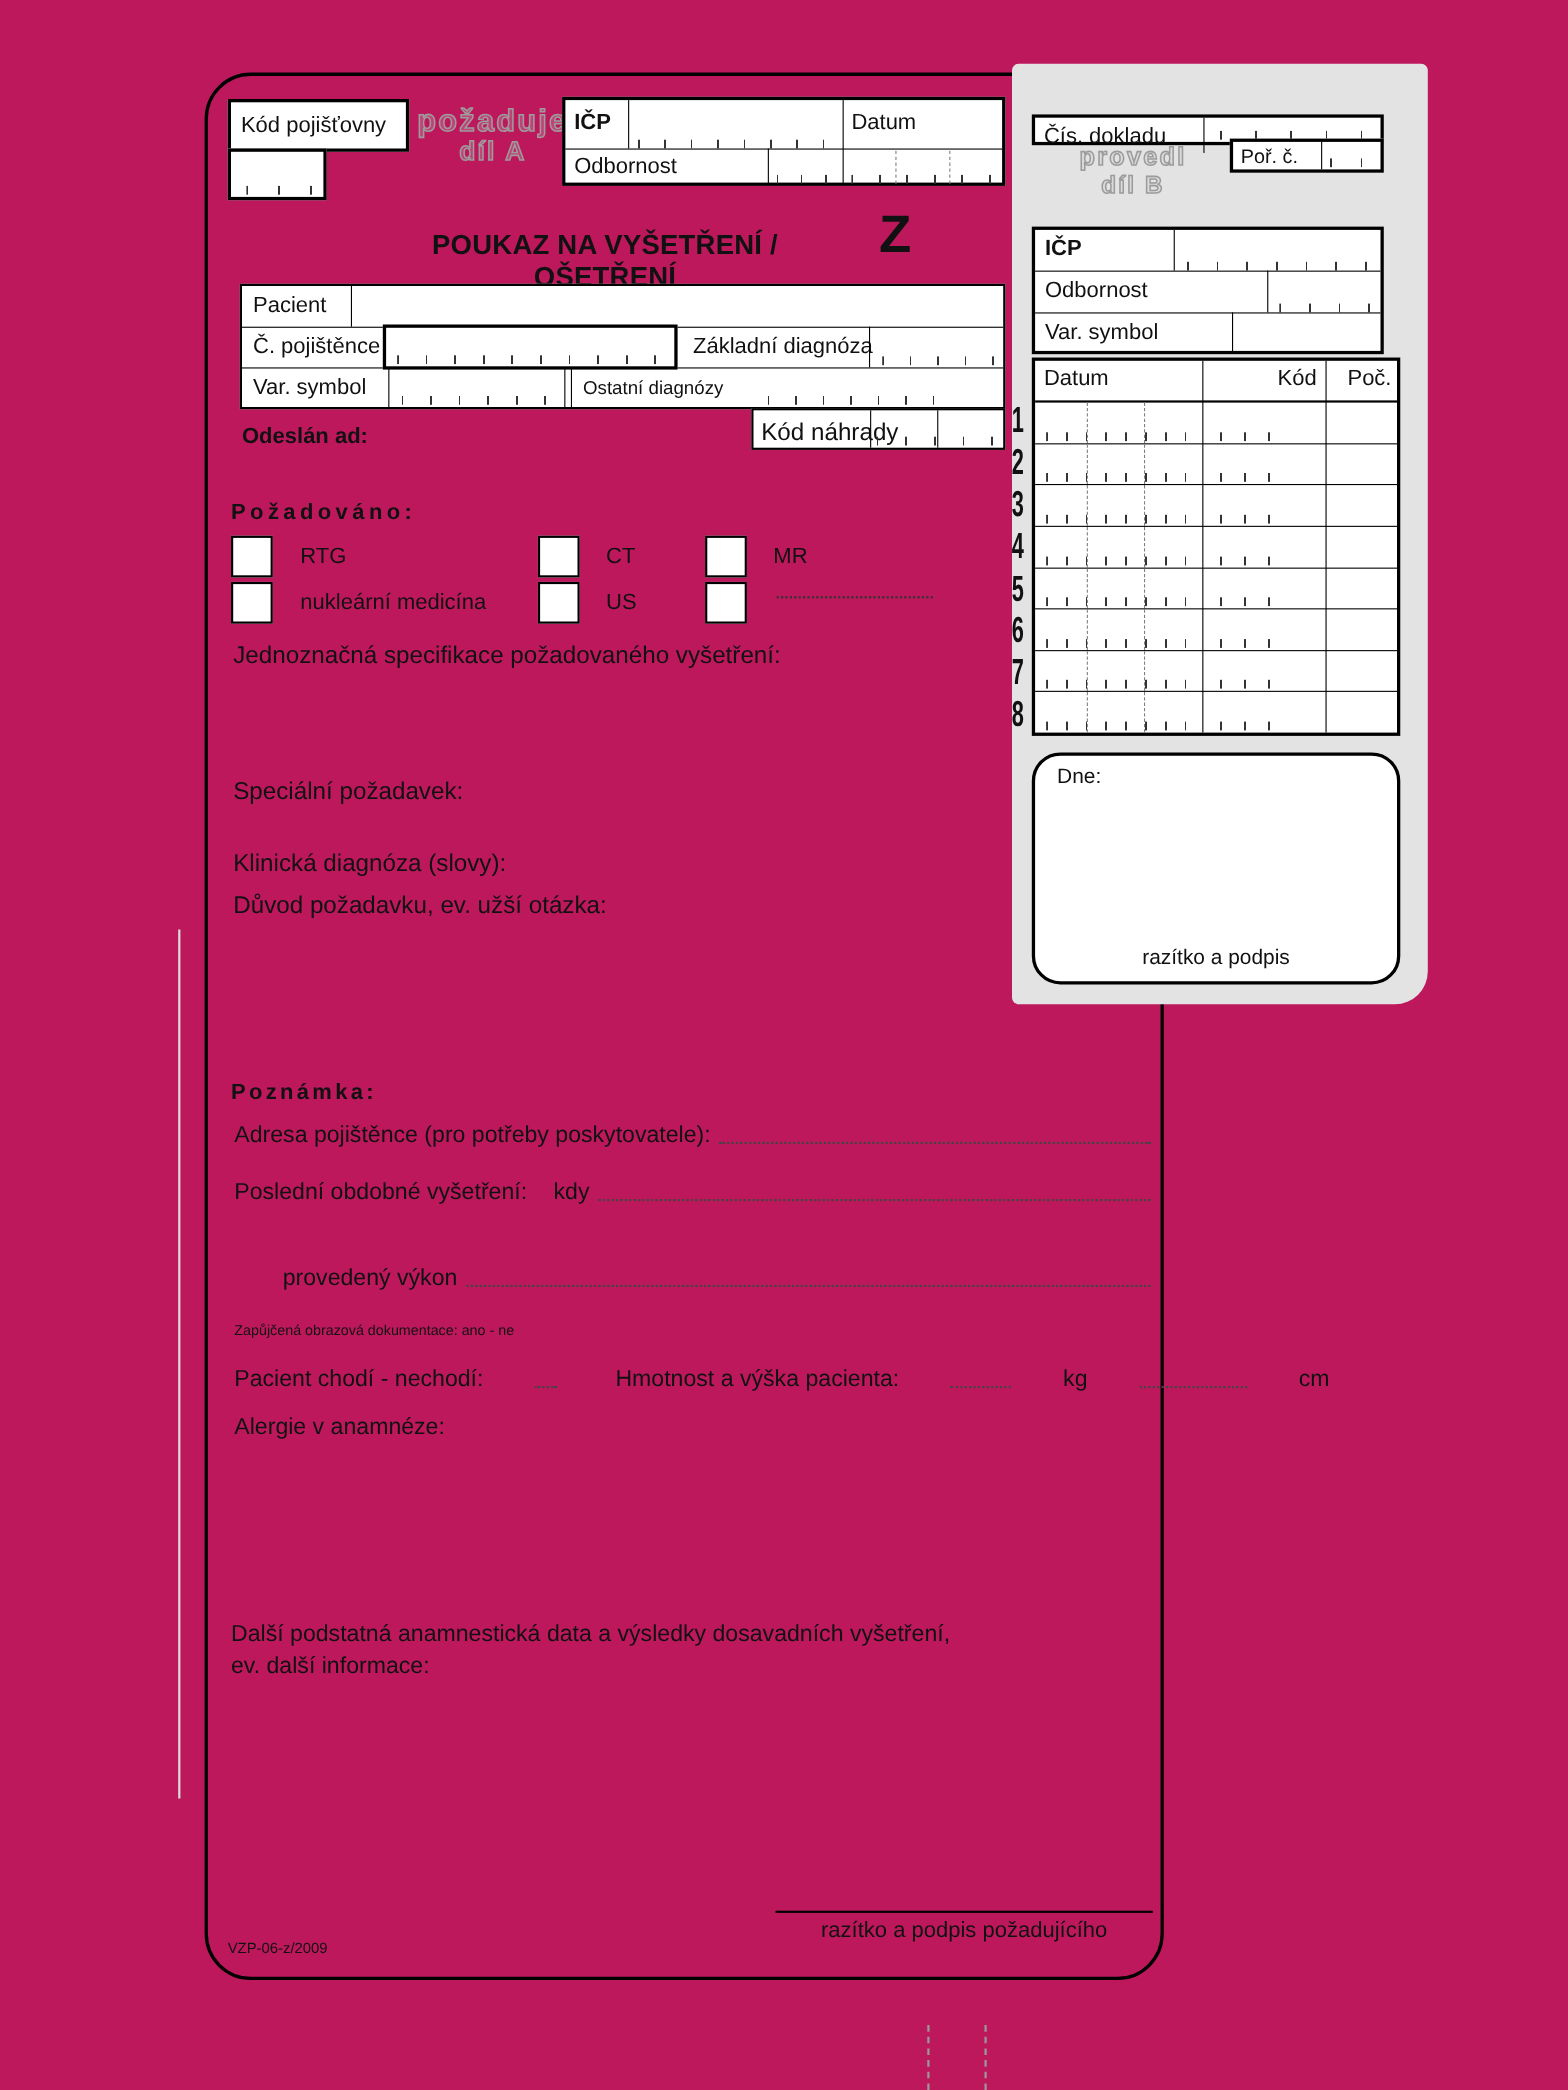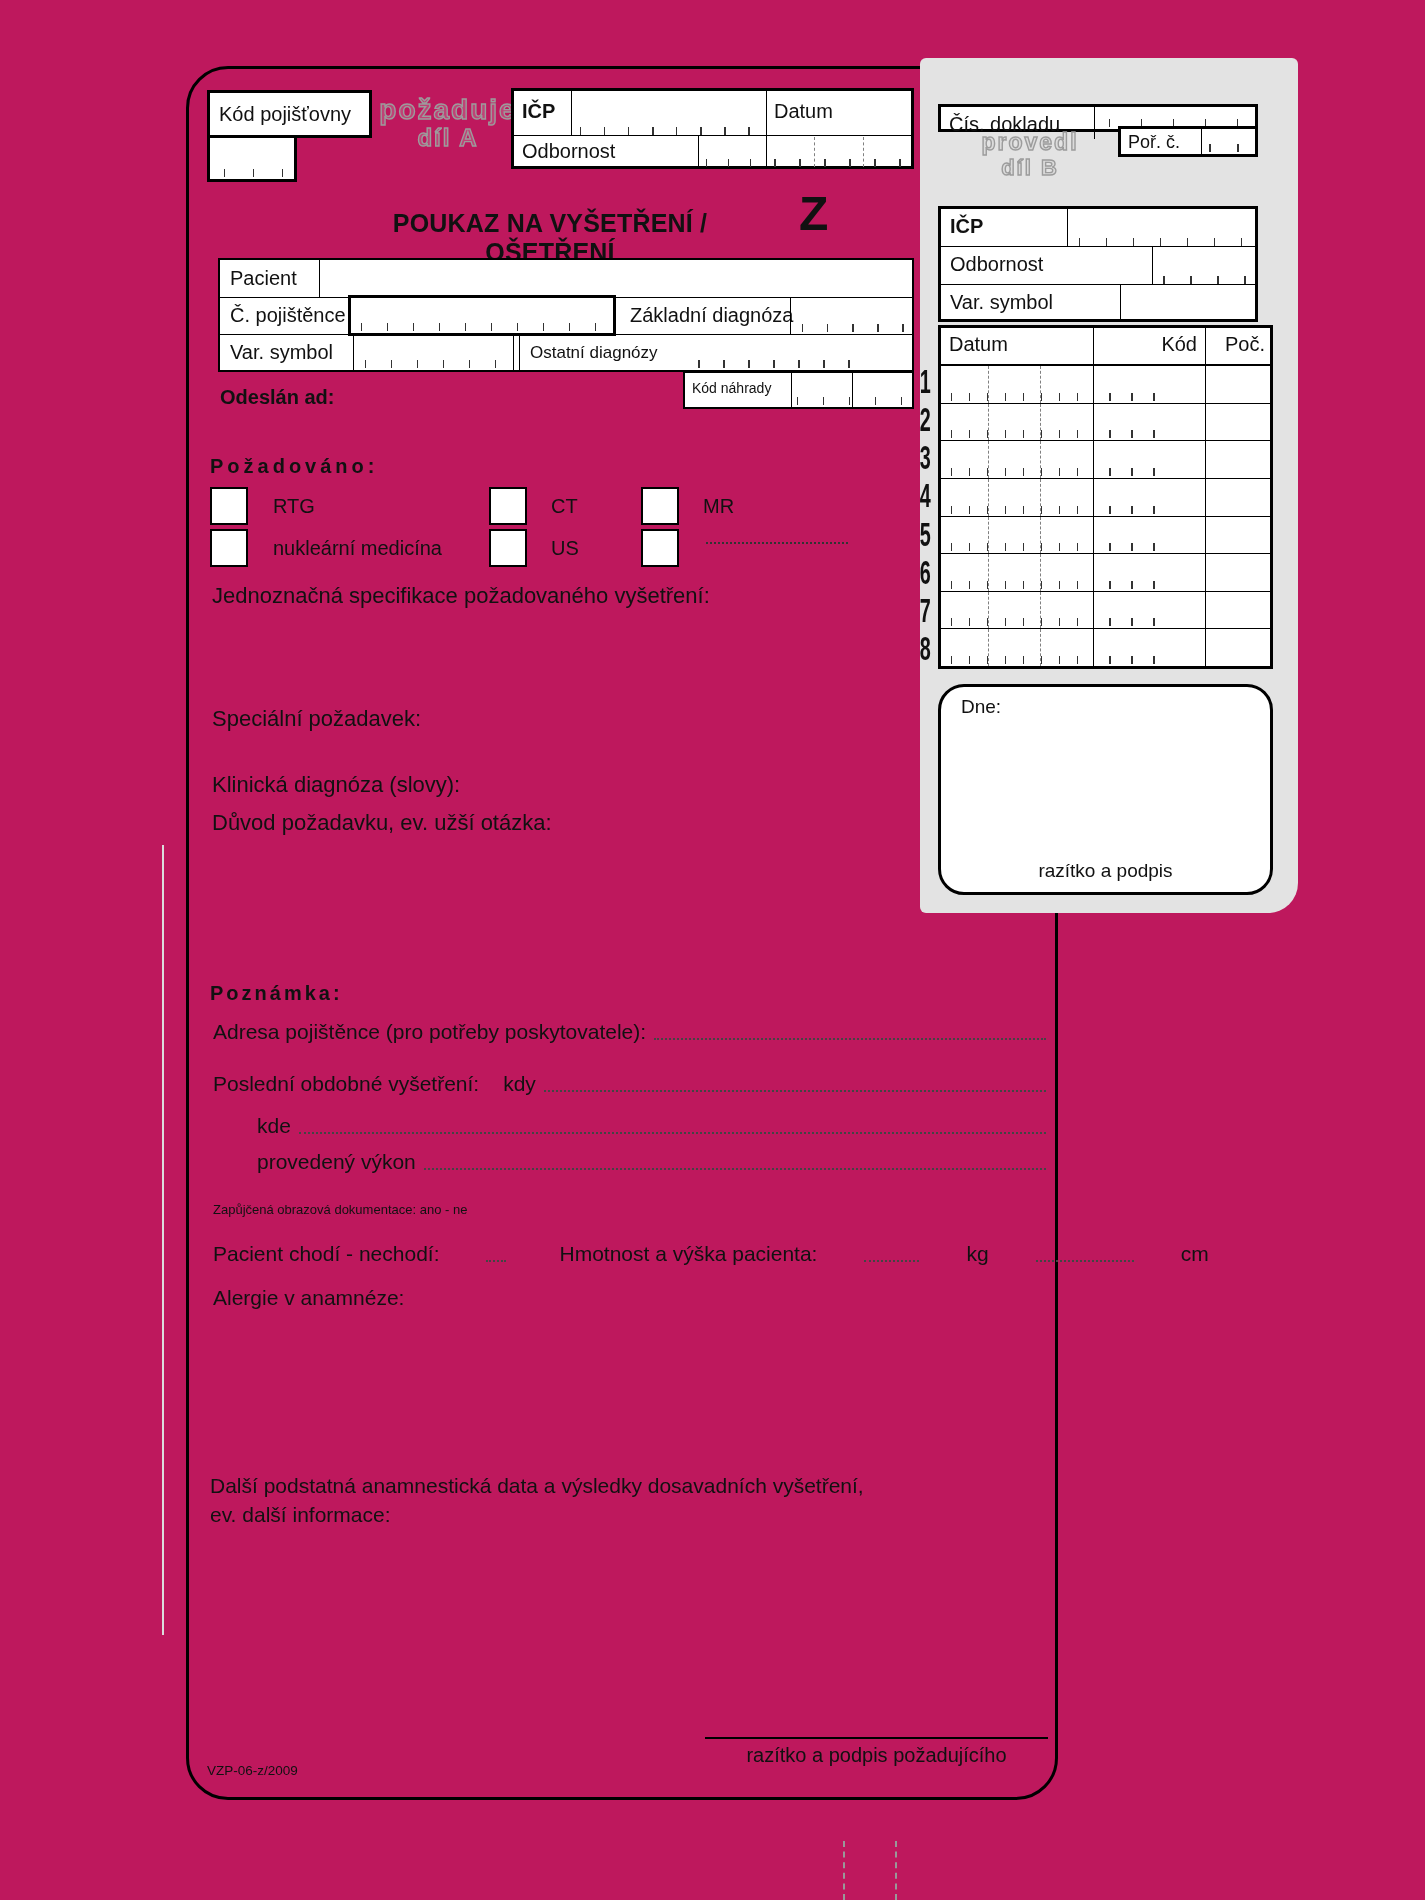--- a/index.html
+++ b/index.html
@@ -111,21 +111,21 @@
     <span class="ticks" style="left:145px;width:148px;top:100px;--g:26px;"></span>
     <span class="vl" style="left:293px;top:74px;height:36px;"></span>
     <span class="vl" style="left:299px;top:74px;height:36px;"></span>
     <span class="lbl-sm" style="left:310px;top:83px;">Ostatní diagnózy</span>
     <span class="ticks" style="left:478px;width:155px;top:100px;--g:25px;"></span>
   </div>
 
   <div class="box" style="left:683px;top:371px;width:231px;height:38px;border-width:2px;">
     <span class="vl" style="left:106px;top:0;height:34px;"></span>
     <span class="vl" style="left:167px;top:0;height:34px;"></span>
-    <span class="lbl" style="left:7px;top:7px;font-size:14px;">Kód náhrady</span>
+    <span class="lbl" style="left:7px;top:7px;font-size:22px;">Kód náhrady</span>
     <span class="ticks" style="left:112px;width:110px;bottom:2px;--g:26px;"></span>
   </div>
 
   <span class="lbl" style="left:220px;top:386px;font-weight:700;">Odeslán ad:</span>
 
   <span class="abs heading-spaced" style="left:210px;top:455px;">Požadováno:</span>
 
   <div class="checkbox" style="left:210px;top:487px;"></div>
   <span class="cb-label" style="left:273px;top:495px;">RTG</span>
   <div class="checkbox" style="left:489px;top:487px;"></div>
@@ -146,24 +146,20 @@
   <span class="sec" style="left:212px;top:810px;">Důvod požadavku, ev. užší otázka:</span>
   <span class="abs heading-spaced" style="left:210px;top:958px;letter-spacing:3px;margin-top:24px;">Poznámka:</span>
 
   <div class="dotrow" style="left:213px;top:1020px;width:833px;">
     <span class="t">Adresa pojištěnce (pro potřeby poskytovatele):</span>
     <span class="dots"></span>
   </div>
   <div class="dotrow" style="left:213px;top:1072px;width:833px;">
     <span class="t">Poslední obdobné vyšetření:</span>
     <span class="t" style="margin-left:24px;">kdy</span>
-    <span class="dots"></span>
-  </div>
-  <div class="dotrow" style="left:257px;top:1114px;width:789px;">
-    <span class="t">kde</span>
     <span class="dots"></span>
   </div>
   <div class="dotrow" style="left:257px;top:1150px;width:789px;">
     <span class="t">provedený výkon</span>
     <span class="dots"></span>
   </div>
 
   <span class="abs" style="left:213px;top:1202px;font-size:13px;">Zapůjčená obrazová dokumentace: ano - ne</span>
 
   <div class="dotrow" style="left:213px;top:1242px;width:833px;gap:39px;">

